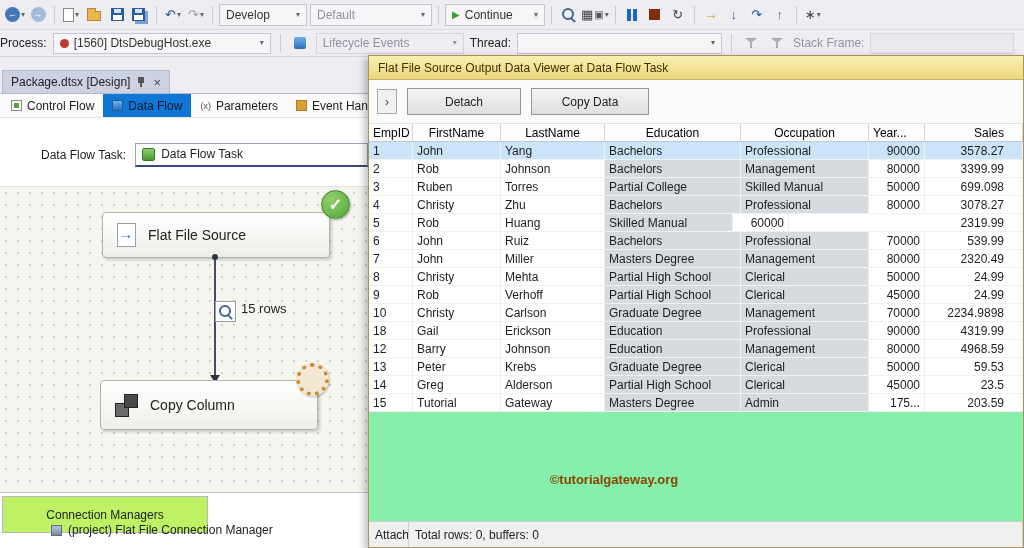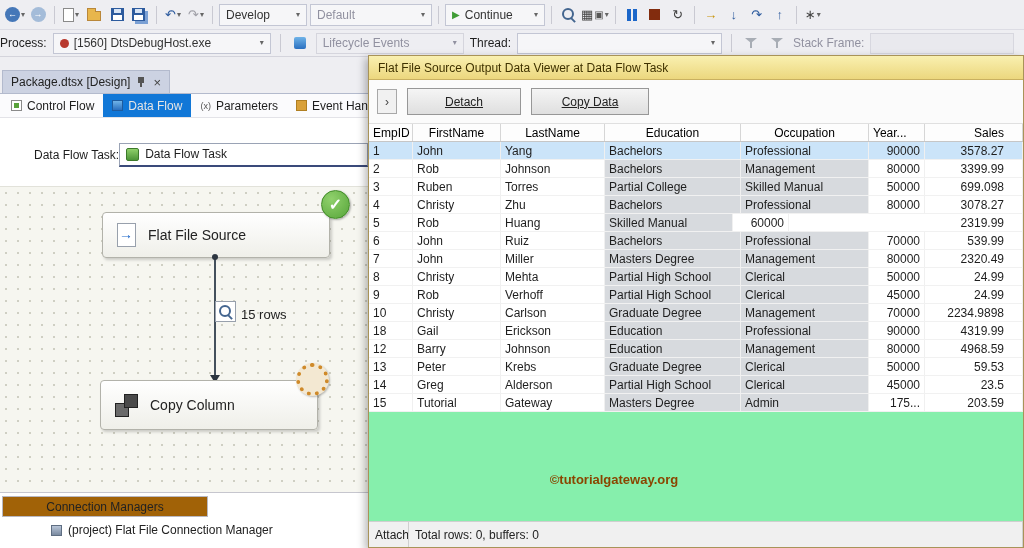--- a/index.html
+++ b/index.html
@@ -46,61 +46,61 @@
   .left-pane { position:absolute; top:57px; left:0; width:368px; bottom:0; background:#eeeef2; overflow:hidden; }
   .doc-tab-row { position:absolute; top:13px; left:2px; height:23px; display:flex; }
   .doc-tab { display:flex; align-items:center; gap:7px; padding:0 8px; background:#ccd2e2; border:1px solid #b3bacd; border-bottom:none; font-size:12px; color:#222; }
   .pin-icon { position:relative; width:9px; height:13px; }
   .pin-icon:before { content:""; position:absolute; top:1px; left:1px; width:6px; height:6px; background:#555; }
   .pin-icon:after { content:""; position:absolute; top:7px; left:3px; width:2px; height:4px; background:#555; }
   .close-glyph { font-size:13px; color:#444; line-height:1; }
   .editor-area { position:absolute; top:36px; left:0; right:0; bottom:0; background:#fff; border-top:1px solid #b3bacd; }
   .flow-tabs { position:absolute; top:0; left:0; right:0; height:24px; display:flex; align-items:stretch; background:#fbfbfd; border-bottom:1px solid #e3e3e8; padding-left:2px; }
   .flow-tab { display:flex; align-items:center; gap:5px; padding:0 9px; color:#1e1e1e; white-space:nowrap; }
-  .flow-tab.active { background:#1177d7; color:#e5e5e5; }
+  .flow-tab.active { background:#1177d7; color:#0f172a; }
   .mini-icon { width:11px; height:11px; flex:none; }
   .ic-ctrl { background:#fff; border:1px solid #8a8a8a; position:relative; }
   .ic-ctrl:before { content:""; position:absolute; top:2px; left:2px; width:5px; height:5px; background:#59a23b; }
   .ic-data { background:linear-gradient(#6fb3e8,#2a6fc0); border:1px solid #1f5b9e; }
   .ic-param { font-size:9px; color:#555; width:auto; }
   .ic-event { background:#d9a13a; border:1px solid #b07f22; }
-  .task-row { position:absolute; top:47px; left:0; right:0; height:27px; display:flex; align-items:center; padding-left:34px; background:#fff; }
+  .task-row { position:absolute; top:47px; left:7px; right:0; height:27px; display:flex; align-items:center; gap:9px; padding-left:34px; background:#fff; }
   .task-combo { flex:1; height:24px; margin-right:0; border:1px solid #9aa3b5; border-bottom:2px solid #3a4a7a; background:#fff; display:flex; align-items:center; gap:6px; padding:0 6px; }
   .task-icon { width:13px; height:13px; background:linear-gradient(#8fd06a,#4d9438); border:1px solid #3c7a2a; border-radius:2px; flex:none; }
 
   .design-surface { position:absolute; top:92px; left:0; right:0; height:306px; background-color:#f6f6f0; background-image:radial-gradient(#cfcfc3 1px, transparent 1.3px); background-size:12px 12px; border-top:1px solid #e2e2da; }
   .flow-box { position:absolute; background:linear-gradient(#ffffff,#efefe9); border:1px solid #b2b2aa; border-radius:4px; box-shadow:2px 2px 3px rgba(0,0,0,0.18); display:flex; align-items:center; padding:0 14px; gap:12px; font-size:14px; color:#222; }
   .box-source { left:102px; top:25px; width:228px; height:46px; }
   .box-copy { left:100px; top:193px; width:218px; height:50px; }
   .src-icon { position:relative; width:19px; height:24px; background:#fff; border:1px solid #98a0ac; flex:none; }
   .src-icon:before { content:"→"; position:absolute; top:3px; left:1px; color:#1b66c9; font-size:14px; font-weight:bold; line-height:1; }
   .copy-icon { position:relative; width:23px; height:23px; flex:none; }
   .copy-icon i { position:absolute; width:14px; height:14px; background:#4a4a4a; border:1px solid #222; }
   .copy-icon i.b { left:0; bottom:0; background:#6a6a6a; }
   .copy-icon i.f { right:0; top:0; }
   .check-badge { position:absolute; left:321px; top:3px; width:29px; height:29px; border-radius:50%; background:radial-gradient(circle at 35% 30%, #90d16c, #57a53a); border:1px solid #3f8a26; color:#fff; display:flex; align-items:center; justify-content:center; font-size:16px; font-weight:bold; box-shadow:1px 1px 2px rgba(0,0,0,0.3); }
   .spin-badge { position:absolute; left:296px; top:176px; width:33px; height:33px; border-radius:50%; background:#f3e8d2; border:4px dotted #cf8a2a; box-shadow:1px 1px 2px rgba(0,0,0,0.25); }
   .connector { position:absolute; left:214px; top:70px; width:2px; height:124px; background:#44505c; }
   .connector:before { content:""; position:absolute; top:-3px; left:-2px; width:6px; height:6px; border-radius:50%; background:#2c3540; }
   .connector:after { content:""; position:absolute; bottom:-2px; left:-4px; border-left:5px solid transparent; border-right:5px solid transparent; border-top:8px solid #2c3540; }
-  .rows-label { position:absolute; left:171px; top:114px; display:flex; align-items:flex-end; gap:5px;padding-left:44px; }
+  .rows-label { position:absolute; left:171px; top:114px; display:flex; align-items:flex-start; gap:5px;padding-left:44px; }
   .mag-box { width:21px; height:21px; background:#fff; border:1px solid #98a0ac; display:flex; align-items:center; justify-content:center; }
   .rows-text { font-size:13px; color:#222; }
 
   .conn-area { position:absolute; top:398px; left:0; right:0; bottom:0; background:#fff; border-top:1px solid #c6c6ce; }
-  .conn-header { position:absolute; top:3px; left:2px; width:206px; height:21px; background:#a16207; border:1px solid #b8b8c2; display:flex; align-items:center; justify-content:center; font-size:12px; color:#222; }
+  .conn-header { position:absolute; top:3px; left:2px; width:206px; height:37px; background:#bef264; border:1px solid #b8b8c2; display:flex; align-items:center; justify-content:center; font-size:12px; color:#222; }
   .conn-item { position:absolute; top:30px; left:9px; display:flex; align-items:center; gap:6px; font-size:12px; color:#222;margin-left:42px; }
   .conn-icon { width:11px; height:11px; background:linear-gradient(#b9c6d8,#7a8aa0); border:1px solid #5f6e82; flex:none; }
 
   
   .viewer { position:absolute; left:368px; top:55px; width:656px; height:493px; background:#fff; border:1px solid #a89358; display:flex; flex-direction:column; box-shadow:-3px 3px 8px rgba(0,0,0,0.28); z-index:10; }
   .viewer-title { height:24px; flex:none; background:linear-gradient(#f9f0b0,#ecd77e); border-bottom:1px solid #c9b060; display:flex; align-items:center; padding:0 9px; font-size:12px; color:#3f3200; }
   .viewer-toolbar { height:44px; flex:none; background:#fbfbfb; border-bottom:1px solid #e0e0e0; display:flex; align-items:center; padding:0 8px; gap:10px; }
   .expander { width:20px; height:25px; border:1px solid #a8a8a8; background:#f1f1f1; display:flex; align-items:center; justify-content:center; color:#444; font-size:12px; }
-  .vbtn { width:114px; height:27px; background:linear-gradient(#f5f5f5,#dfdfdf); border:1px solid #979797; display:flex; align-items:center; justify-content:center; font-size:12px; color:#222;text-decoration:underline; }
+  .vbtn { width:114px; height:27px; background:linear-gradient(#f5f5f5,#dfdfdf); border:1px solid #979797; display:flex; align-items:center; justify-content:center; font-size:12px; color:#222; }
   .grid { flex:none; }
   .grid-header { display:flex; height:18px; background:#fdfdfd; border-bottom:1px solid #c6c6c6; }
   .grid-header .grid-cell { border-right:1px solid #d6d6d6; color:#000; }
   .grid-cell { display:flex; align-items:center; padding:0 4px; overflow:hidden; white-space:nowrap; font-size:12px; }
   .grid-row { display:flex; height:18px; background:#fff; border-bottom:1px solid #f1f1f1; }
   .grid-row .grid-cell { border-right:1px solid #f0f0f0; }
   .grid-row.selected { background:#cbe4f9; }
   .grid-row.selected .grid-cell { background:#cbe4f9 !important; }
   .grid-row .col-3, .grid-row .col-4 { background:#d7dade; }
   .col-0 { width:44px; } .col-1 { width:88px; } .col-2 { width:104px; }

